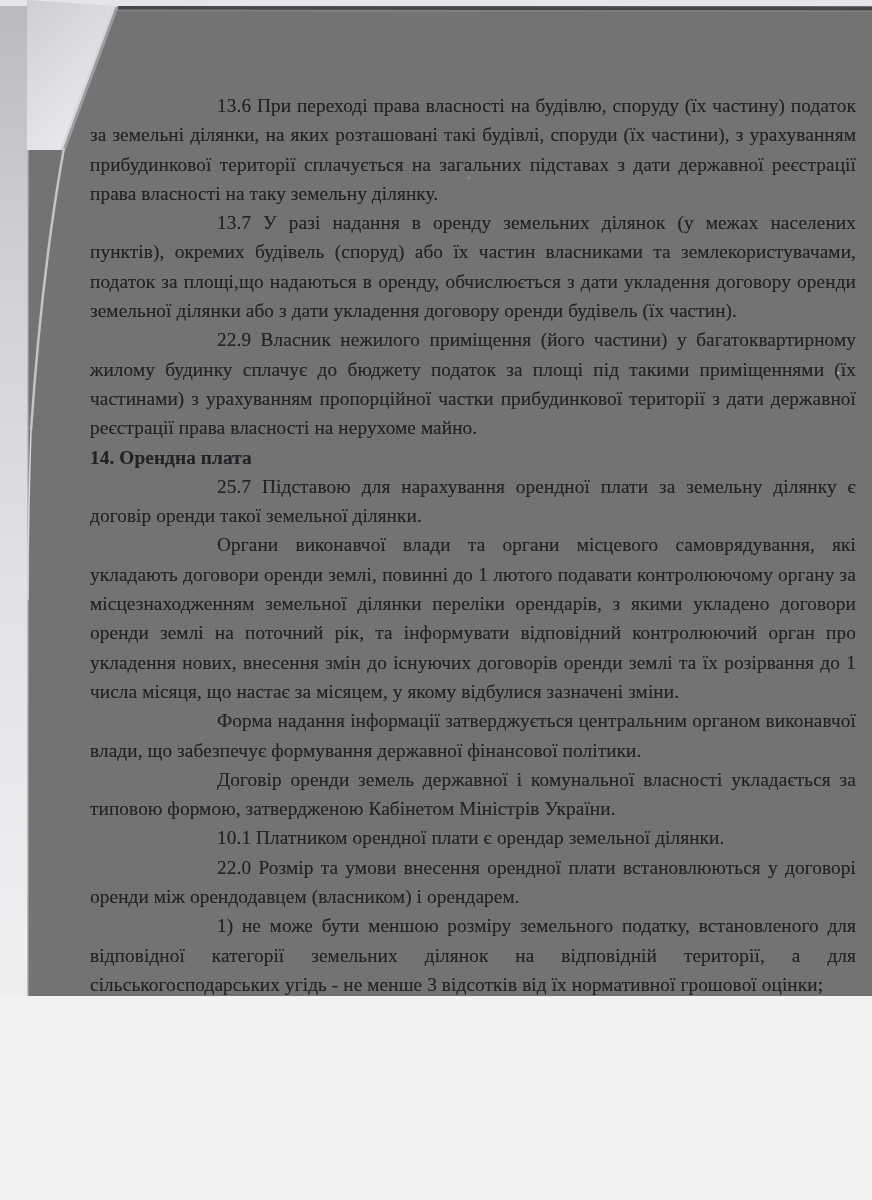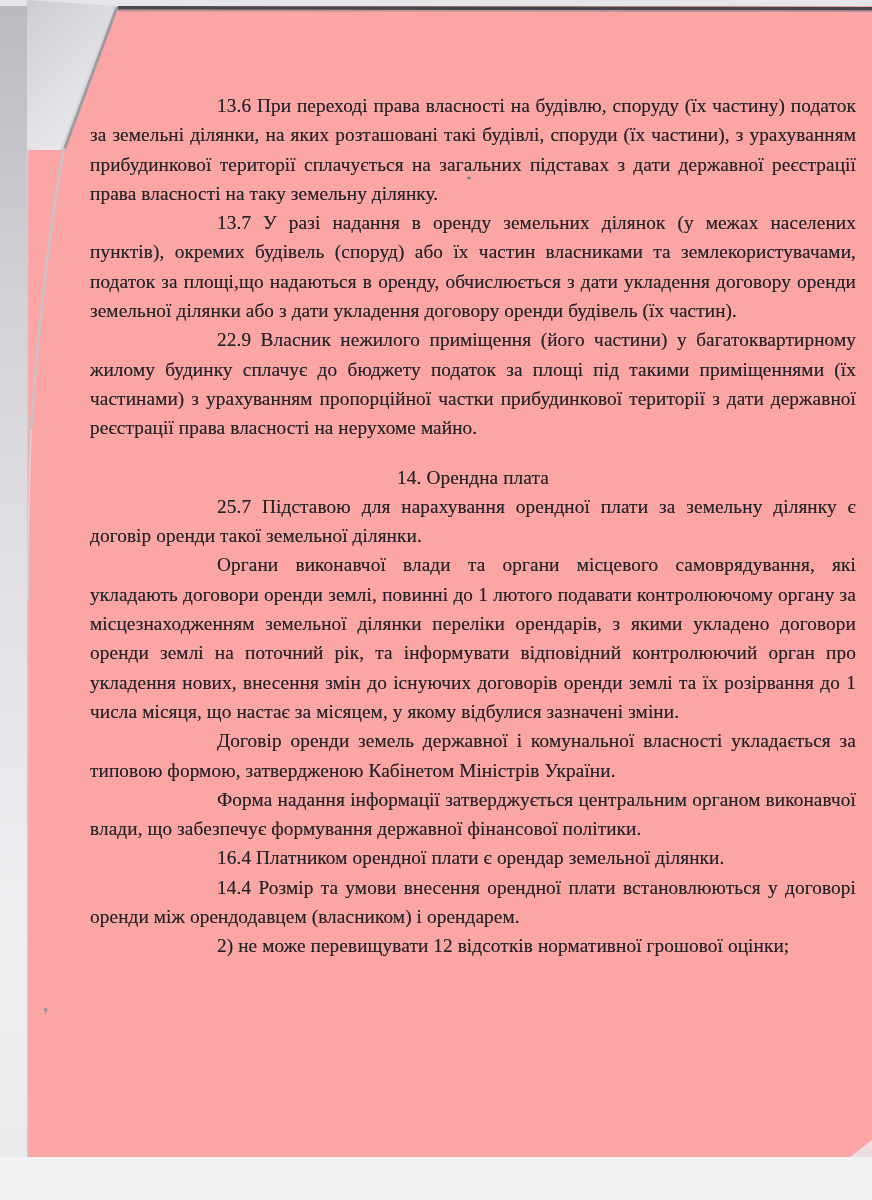--- a/index.html
+++ b/index.html
@@ -4,23 +4,23 @@
 <title>Scanned document</title>
 <style>
   html, body {
     margin: 0;
     padding: 0;
     background: #f2f2f4;
   }
   .stage {
     position: relative;
     width: 872px;
-    height: 1157px;
+    height: 996px;
     overflow: hidden;
-    background: #fca5a5;
+    background: #737373;
   }
   .artifacts {
     position: absolute;
     left: 0; top: 0;
     width: 872px; height: 1200px;
     z-index: 0;
     pointer-events: none;
   }
   .content {
     position: absolute;
@@ -35,24 +35,22 @@
     text-align: justify;
     text-shadow: 0 0 0.6px rgba(40,40,46,0.55);
     letter-spacing: 0.1px;
   }
   .content p {
     margin: 0;
     padding: 0;
     text-indent: 127px;
   }
   .content p.heading {
-    text-align: center;
     text-indent: 0;
-    font-weight: normal;
-    margin-top: 20px;
+    font-weight: bold;
   }
 </style>
 </head>
 <body>
 
 <div class="stage">
 
   <svg class="artifacts" width="872" height="1200" viewBox="0 0 872 1200" xmlns="http://www.w3.org/2000/svg">
     <defs>
       <linearGradient id="leftStrip" x1="0" y1="0" x2="0" y2="1">
@@ -91,20 +89,21 @@
     <ellipse cx="838" cy="373" rx="1.6" ry="1.2" fill="#b9b9bd"></ellipse>
   </svg>
 
   <div class="content">
     <p>13.6 При переході права власності на будівлю, споруду (їх частину) податок за земельні ділянки, на яких розташовані такі будівлі, споруди (їх частини), з урахуванням прибудинкової території сплачується на загальних підставах з дати державної реєстрації права власності на таку земельну ділянку.</p>
     <p>13.7 У разі надання в оренду земельних ділянок (у межах населених пунктів), окремих будівель (споруд) або їх частин власниками та землекористувачами, податок за площі,що надаються в оренду, обчислюється з дати укладення договору оренди земельної ділянки або з дати укладення договору оренди будівель (їх частин).</p>
     <p>22.9 Власник нежилого приміщення (його частини) у багатоквартирному жилому будинку сплачує до бюджету податок за площі під такими приміщеннями (їх частинами) з урахуванням пропорційної частки прибудинкової території з дати державної реєстрації права власності на нерухоме майно.</p>
     <p class="heading">14. Орендна плата</p>
     <p>25.7 Підставою для нарахування орендної плати за земельну ділянку є договір оренди такої земельної ділянки.</p>
     <p>Органи виконавчої влади та органи місцевого самоврядування, які укладають договори оренди землі, повинні до 1 лютого подавати контролюючому органу  за місцезнаходженням земельної ділянки переліки орендарів, з якими укладено договори оренди землі на поточний рік, та інформувати відповідний контролюючий орган про укладення нових, внесення змін до існуючих договорів оренди землі та їх розірвання до 1 числа місяця, що настає за місяцем, у якому відбулися зазначені зміни.</p>
+    <p>Форма надання інформації затверджується центральним органом виконавчої влади, що забезпечує формування державної фінансової політики.</p>
     <p>Договір оренди земель державної і комунальної власності укладається за типовою формою, затвердженою Кабінетом Міністрів України.</p>
-    <p>Форма надання інформації затверджується центральним органом виконавчої влади, що забезпечує формування державної фінансової політики.</p>
-    <p>16.4 Платником орендної плати є орендар земельної ділянки.</p>
-    <p>14.4 Розмір та умови внесення орендної плати встановлюються у договорі оренди між орендодавцем (власником) і орендарем.</p>
+    <p>10.1 Платником орендної плати є орендар земельної ділянки.</p>
+    <p>22.0 Розмір та умови внесення орендної плати встановлюються у договорі оренди між орендодавцем (власником) і орендарем.</p>
+    <p>1) не може бути меншою розміру земельного податку, встановленого для відповідної категорії земельних ділянок на відповідній території, а для сільськогосподарських угідь - не менше 3 відсотків від їх нормативної грошової оцінки;</p>
     <p>2) не може перевищувати 12 відсотків нормативної грошової оцінки;</p>
   </div>
 
 </div>
 
 </body></html>

